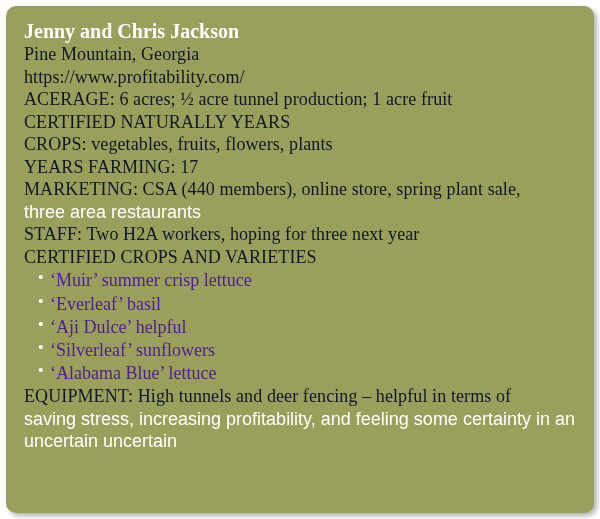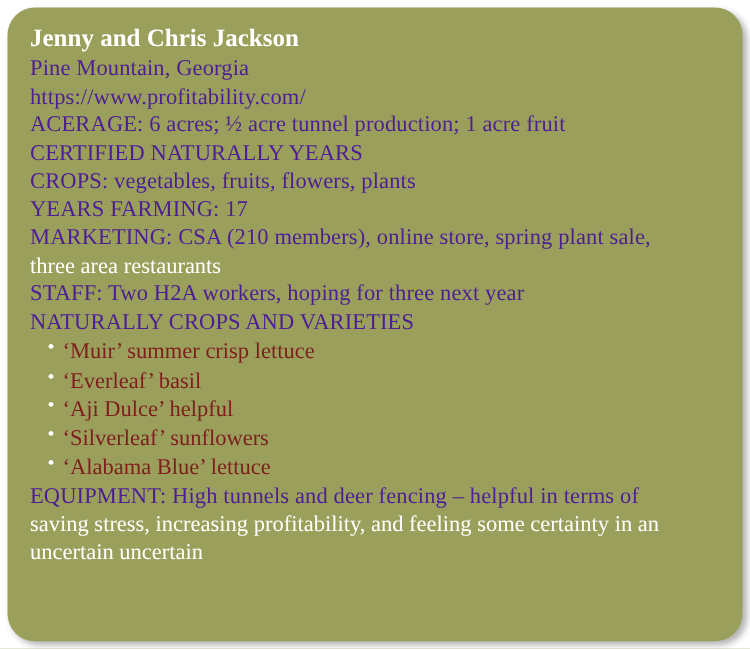--- a/index.html
+++ b/index.html
@@ -13,65 +13,65 @@
     font-family: "Liberation Serif", serif;
   }
   .card {
     position: absolute;
     left: 6px;
     top: 6px;
     width: 588px;
     height: 507px;
     box-sizing: border-box;
     background: #9aa05c;
-    border-radius: 22px;
+    border-radius: 10px;
     padding: 14px 18px 10px 18px;
     box-shadow: 3px 3px 5px rgba(0,0,0,0.30);
     overflow: hidden;
   }
   .farm-name {
     font-family: "Liberation Serif", serif;
     font-weight: bold;
     font-size: 20px;
     color: #ffffff;
     line-height: 1.12;
     margin: 0 0 1px 0;
   }
   .line {
     font-family: "Liberation Serif", serif;
     font-size: 18px;
-    color: #4c1d95;
+    color: #0f172a;
     line-height: 1.25;
     margin: 0;
     letter-spacing: 0.1px;
   }
   .bullets {
     margin: 1px 0 0 0;
     padding: 0;
     list-style: none;
   }
   .bullets li {
     font-family: "Liberation Serif", serif;
     font-size: 18px;
-    color: #7f1d1d;
+    color: #4c1d95;
     line-height: 1.29;
     margin: 0;
     padding-left: 26px;
     position: relative;
   }
   .bullets li::before {
     content: "\2022";
     position: absolute;
     left: 14px;
     top: -1px;
     font-size: 16px;
     color: #ffffff;
   }
   .wrapline {
-    font-family: Liberation Serif, serif;
+    font-family: Liberation Sans, sans-serif;
     font-size: 18px;
     color: #ffffff;
     line-height: 1.25;
     margin: 0;
   }
 </style>
 </head>
 <body>
 
 <div class="card">
@@ -83,26 +83,26 @@
   <div class="line">https://www.profitability.com/</div>
 
   <div class="line">ACERAGE: 6 acres; ½ acre tunnel production; 1 acre fruit</div>
 
   <div class="line">CERTIFIED NATURALLY YEARS</div>
 
   <div class="line">CROPS: vegetables, fruits, flowers, plants</div>
 
   <div class="line">YEARS FARMING: 17</div>
 
-  <div class="line">MARKETING: CSA (210 members), online store, spring plant sale,</div>
+  <div class="line">MARKETING: CSA (440 members), online store, spring plant sale,</div>
   <div class="wrapline">three area restaurants</div>
 
   <div class="line">STAFF: Two H2A workers, hoping for three next year</div>
 
-  <div class="line">NATURALLY CROPS AND VARIETIES</div>
+  <div class="line">CERTIFIED CROPS AND VARIETIES</div>
 
   <ul class="bullets">
     <li>‘Muir’ summer crisp lettuce</li>
     <li>‘Everleaf’ basil</li>
     <li>‘Aji Dulce’ helpful</li>
     <li>‘Silverleaf’ sunflowers</li>
     <li>‘Alabama Blue’ lettuce</li>
   </ul>
 
   <div class="line">EQUIPMENT: High tunnels and deer fencing – helpful in terms of</div>

